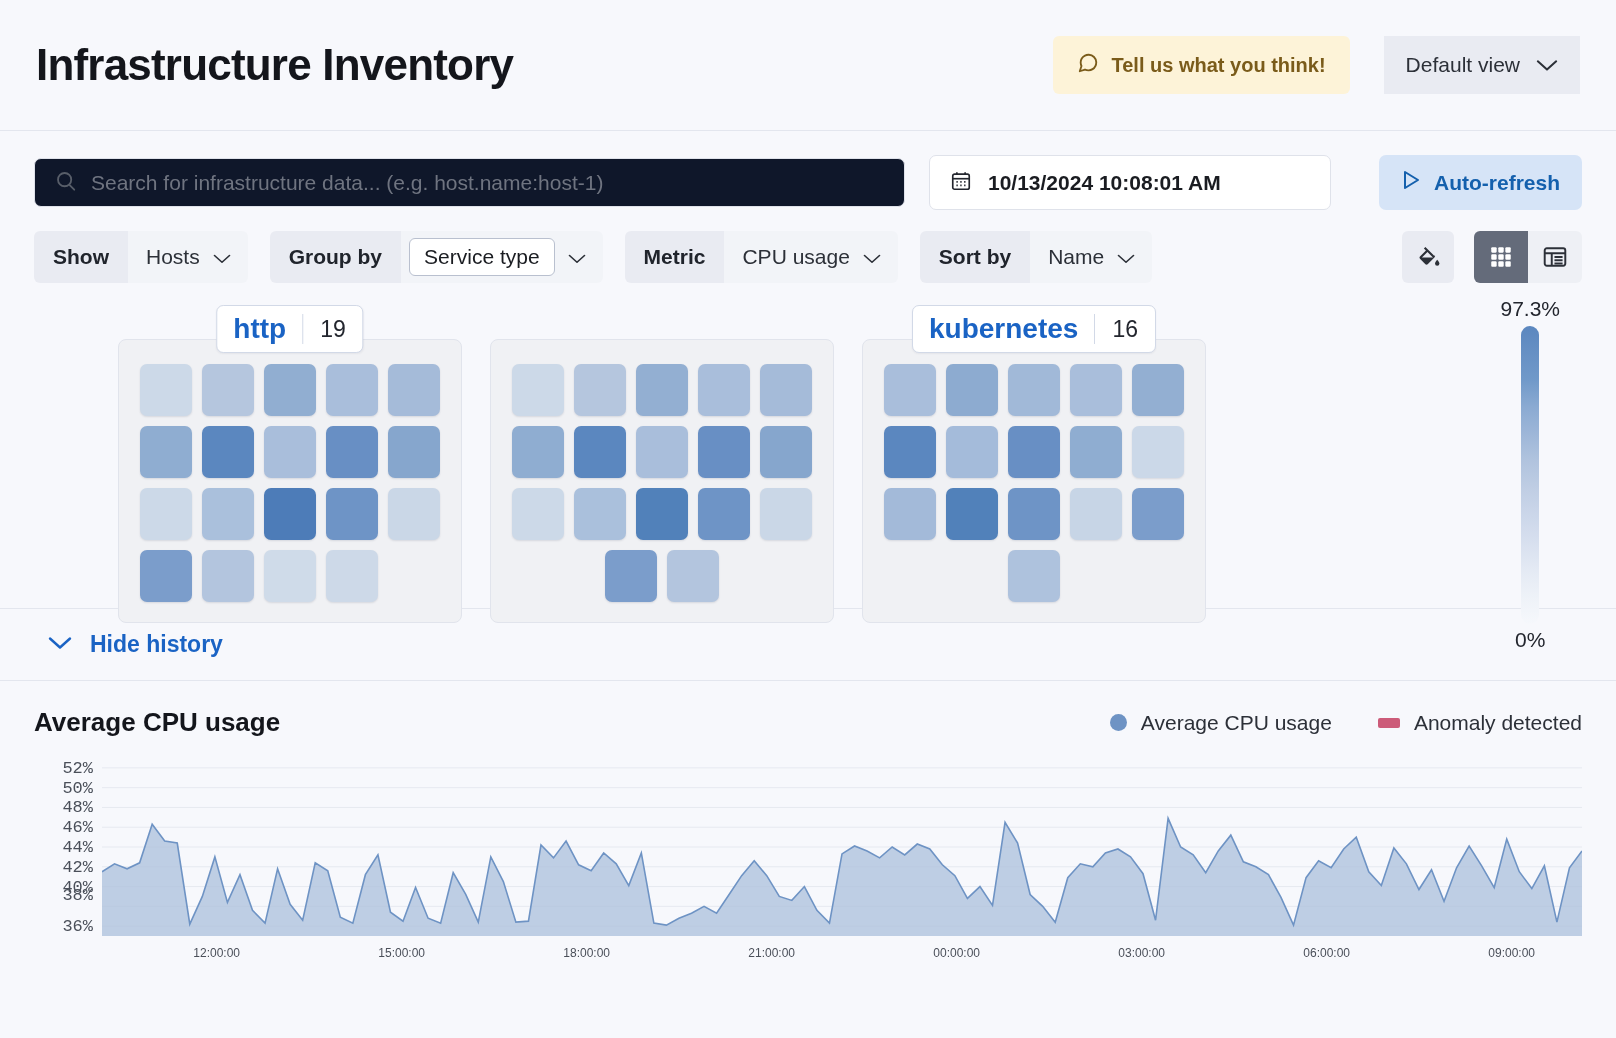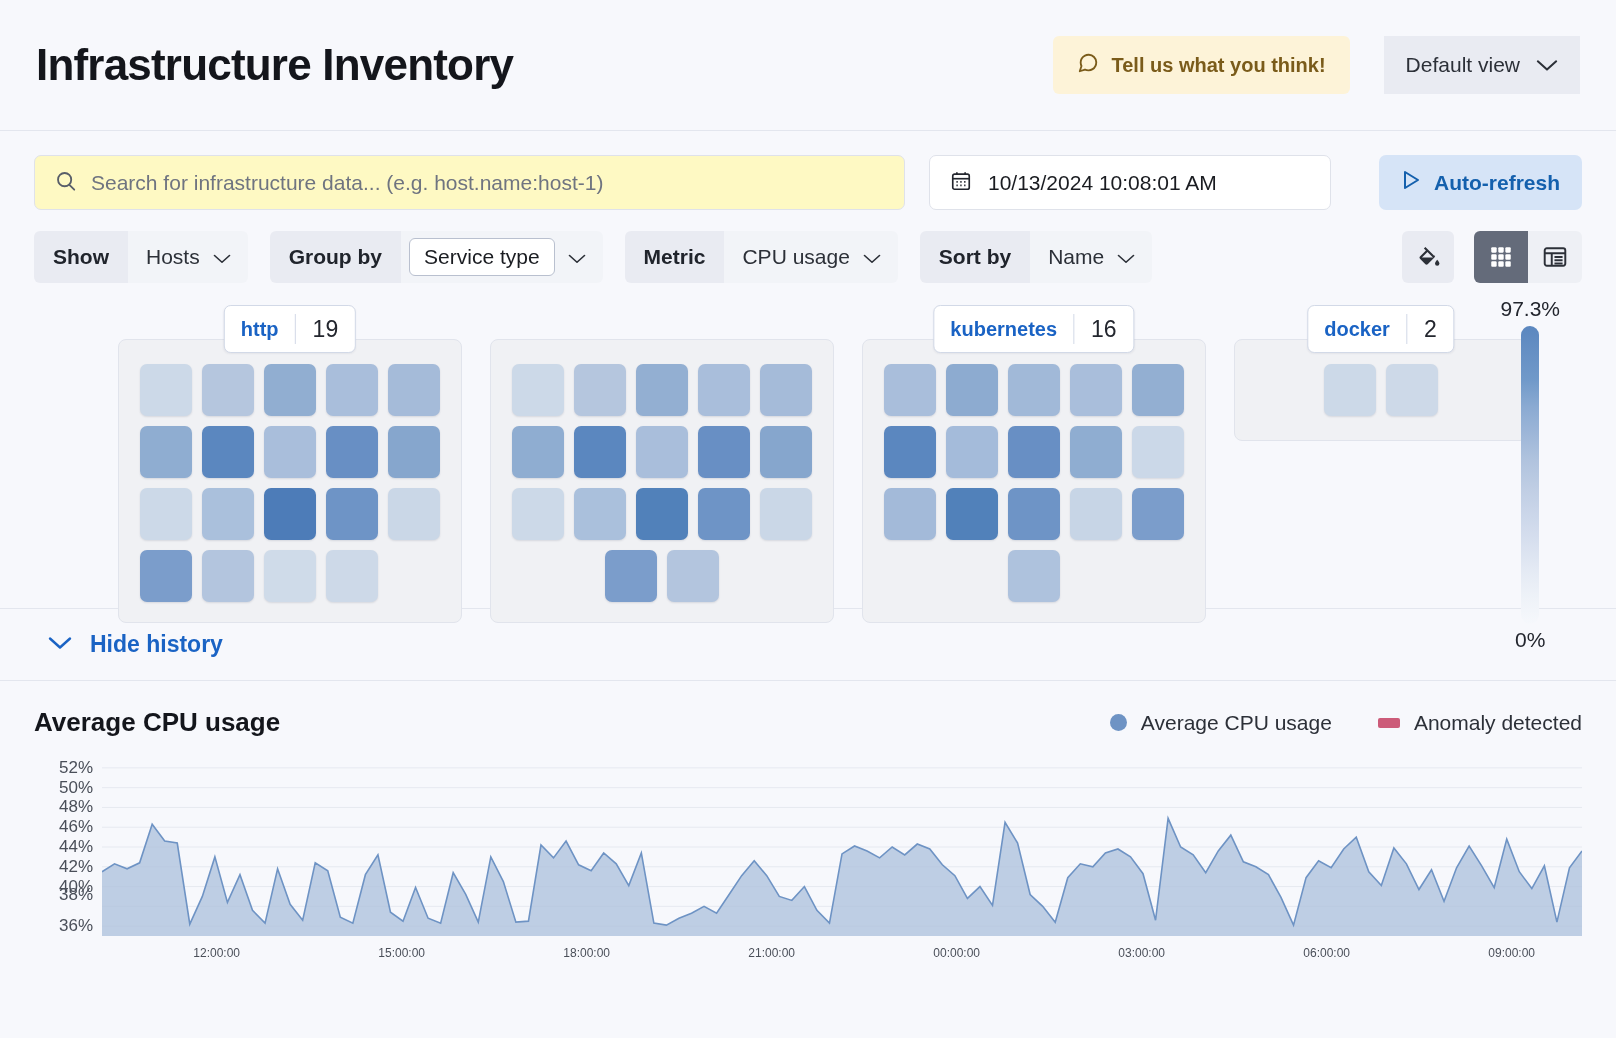--- a/index.html
+++ b/index.html
@@ -38,29 +38,29 @@
     height: 58px; padding: 0 22px; margin-left: 34px;
     display: flex; align-items: center; gap: 16px;
     font-size: 21px; font-weight: 400; cursor: pointer;
     font-family: "Liberation Sans", sans-serif;
   }
 
   
   .controls { padding: 24px 34px 0 34px; }
   .row1 { display: flex; align-items: center; gap: 24px; }
   .search-box {
-    flex: 1; height: 55px;
-    background: #fef9c3; border: 1px solid #dfe2ea; border-radius: 7px;
+    flex: 1; height: 49px;
+    background: #0f172a; border: 1px solid #dfe2ea; border-radius: 7px;
     display: flex; align-items: center; gap: 14px; padding: 0 20px;
   }
   .search-ph { color: #6f7480; font-size: 21px; }
   .date-box {
     width: 402px; height: 55px;
     background: #fff; border: 1px solid #dfe2ea; border-radius: 7px;
-    display: flex; align-items: center; gap: 16px; padding: 0 20px;
+    display: flex; align-items: center; gap: 16px; padding: 0 20px; font-weight: bold;
   }
   .date-val { color: #1a1c21; font-size: 21px; }
   .refresh-btn {
     height: 55px; padding: 0 22px; margin-left: 24px;
     background: #d6e4f7; color: #1460ad; border: none; border-radius: 7px;
     display: flex; align-items: center; gap: 13px;
     font-size: 21px; font-weight: 700; cursor: pointer;
     font-family: "Liberation Sans", sans-serif;
   }
 
@@ -103,21 +103,21 @@
   }
   .groups { display: flex; align-items: flex-start; gap: 28px; padding-left: 84px; padding-top: 34px; }
   .group { position: relative; }
   .group-chip {
     position: absolute; top: -34px; left: 50%; transform: translateX(-50%);
     background: #fff; border: 1px solid #d2d9e7; border-radius: 7px;
     display: flex; align-items: center; height: 48px;
     box-shadow: 0 1px 2px rgba(30,40,70,.06);
     white-space: nowrap; z-index: 3;
   }
-  .chip-name { color: #1a63c4; font-size: 20px; font-weight: 600; padding: 0 16px; }
+  .chip-name { color: #1a63c4; font-size: 28px; font-weight: 600; padding: 0 16px; }
   .chip-div { width: 1px; height: 30px; background: #d2d9e7; }
   .chip-count { color: #23262e; font-size: 23px; padding: 0 17px; }
   .group-box {
     background: #f0f1f4; border: 1px solid #e1e4ec; border-radius: 8px;
     padding: 24px 21px 20px 21px;
   }
   .waffle { display: flex; flex-direction: column; gap: 10px; }
   .wrow { display: flex; gap: 10px; }
   .wrow.center { justify-content: center; }
   .tile {
@@ -155,21 +155,21 @@
   .chart-legend { margin-left: auto; display: flex; align-items: center; gap: 46px; }
   .lg-item { display: flex; align-items: center; gap: 14px; font-size: 21px; color: #2c3038; }
   .lg-dot { width: 17px; height: 17px; border-radius: 50%; background: #6e93c4; }
   .lg-rect { width: 22px; height: 10px; border-radius: 2px; background: #cc5b79; }
 
   .chart-body { display: flex; margin-top: 20px; }
   .y-axis {
     width: 68px; position: relative; height: 178px;
     font-size: 17px; color: #4a4f59; text-align: right; padding-right: 9px;
   }
-  .y-axis span { position: absolute; right: 9px; transform: translateY(-50%); }
+  .y-axis span { position: absolute; right: 9px; transform: translateY(-50%); font-family: Liberation Mono, monospace; }
   .plot { position: relative; flex: 1; height: 178px; }
   .plot svg { display: block; width: 100%; height: 100%; }
   .x-axis {
     display: flex; margin-left: 68px; margin-top: 10px;
     position: relative; height: 26px;
   }
   .x-axis span { position: absolute; font-size: 12px; color: #4a4f59; transform: translateX(-50%); }
 </style>
 </head>
 <body>
@@ -419,35 +419,20 @@
                 <div class="tile" style="background: rgb(199, 213, 230);"></div>
                 <div class="tile" style="background: rgb(123, 157, 203);"></div>
               </div>
               <div class="wrow center">
                 <div class="tile" style="background: rgb(174, 194, 221);"></div>
               </div>
             </div>
         </div>
       </div>
 
-      <div class="group">
-        <div class="group-chip">
-          <span class="chip-name">docker</span>
-          <span class="chip-div"></span>
-          <span class="chip-count">2</span>
-        </div>
-        <div class="group-box" style="width:294px;padding-bottom:24px">
-          <div class="waffle">
-              <div class="wrow center">
-                <div class="tile" style="background: rgb(204, 217, 232);"></div>
-                <div class="tile" style="background: rgb(205, 217, 232);"></div>
-              </div>
-            </div>
-        </div>
-      </div>
     </div>
 
     <div class="legend-bar-wrap">
       <div class="legend-max">97.3%</div>
       <div class="legend-bar"></div>
       <div class="legend-min">0%</div>
     </div>
   </div>
 
   <div class="history-toggle">

